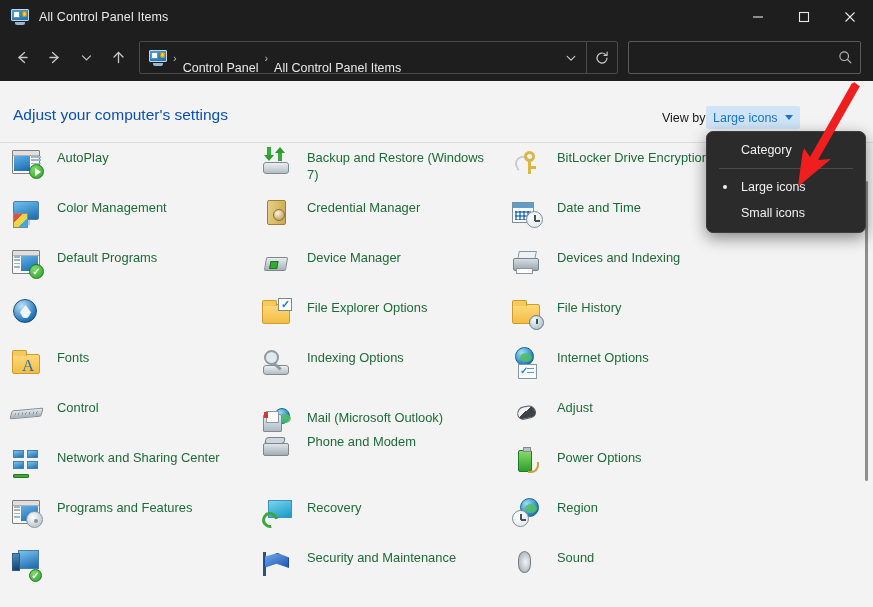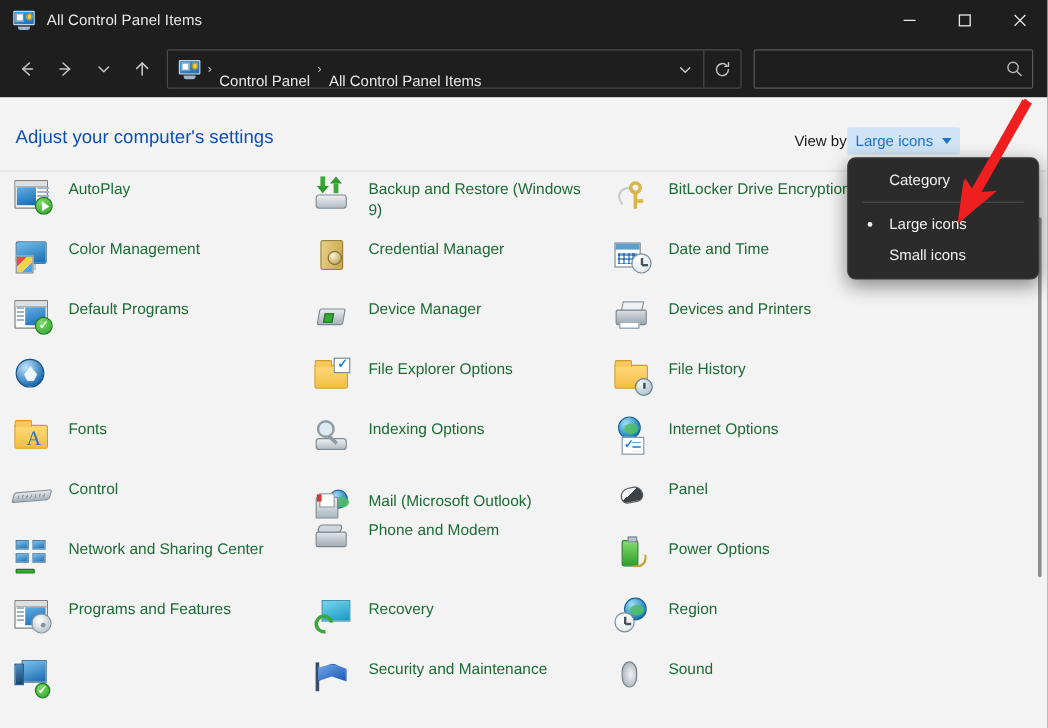--- a/index.html
+++ b/index.html
@@ -823,21 +823,21 @@
       <div class="col c2">
 
         <div class="cpitem" style="top:0px">
           <div class="ico">
             <div class="ic">
                 <div class="drive"></div>
                 <div class="arrow-dn"></div>
                 <div class="arrow-up"></div>
               </div>
           </div>
-          <div class="lbl">Backup and Restore (Windows 9)</div>
+          <div class="lbl">Backup and Restore (Windows 7)</div>
         </div>
 
         <div class="cpitem" style="top:50px">
           <div class="ico">
             <div class="ic">
                 <div class="safe"></div>
               </div>
           </div>
           <div class="lbl">Credential Manager</div>
         </div>
@@ -939,21 +939,21 @@
         </div>
 
         <div class="cpitem" style="top:100px">
           <div class="ico">
             <div class="ic">
                 <div class="printer-top"></div>
                 <div class="printer-body"></div>
                 <div class="printer-out"></div>
               </div>
           </div>
-          <div class="lbl">Devices and Printers</div>
+          <div class="lbl">Devices and Indexing</div>
         </div>
 
         <div class="cpitem" style="top:150px">
           <div class="ico">
             <div class="ic">
                 <div class="folder"></div>
                 <div class="hist-clock"></div>
               </div>
           </div>
           <div class="lbl">File History</div>
@@ -968,21 +968,21 @@
           </div>
           <div class="lbl">Internet Options</div>
         </div>
 
         <div class="cpitem" style="top:250px">
           <div class="ico">
             <div class="ic">
                 <div class="mouse-b"></div>
               </div>
           </div>
-          <div class="lbl">Panel</div>
+          <div class="lbl">Adjust</div>
         </div>
 
         <div class="cpitem" style="top:300px">
           <div class="ico">
             <div class="ic">
                 <div class="battery"></div>
                 <div class="plugwire"></div>
               </div>
           </div>
           <div class="lbl">Power Options</div>

